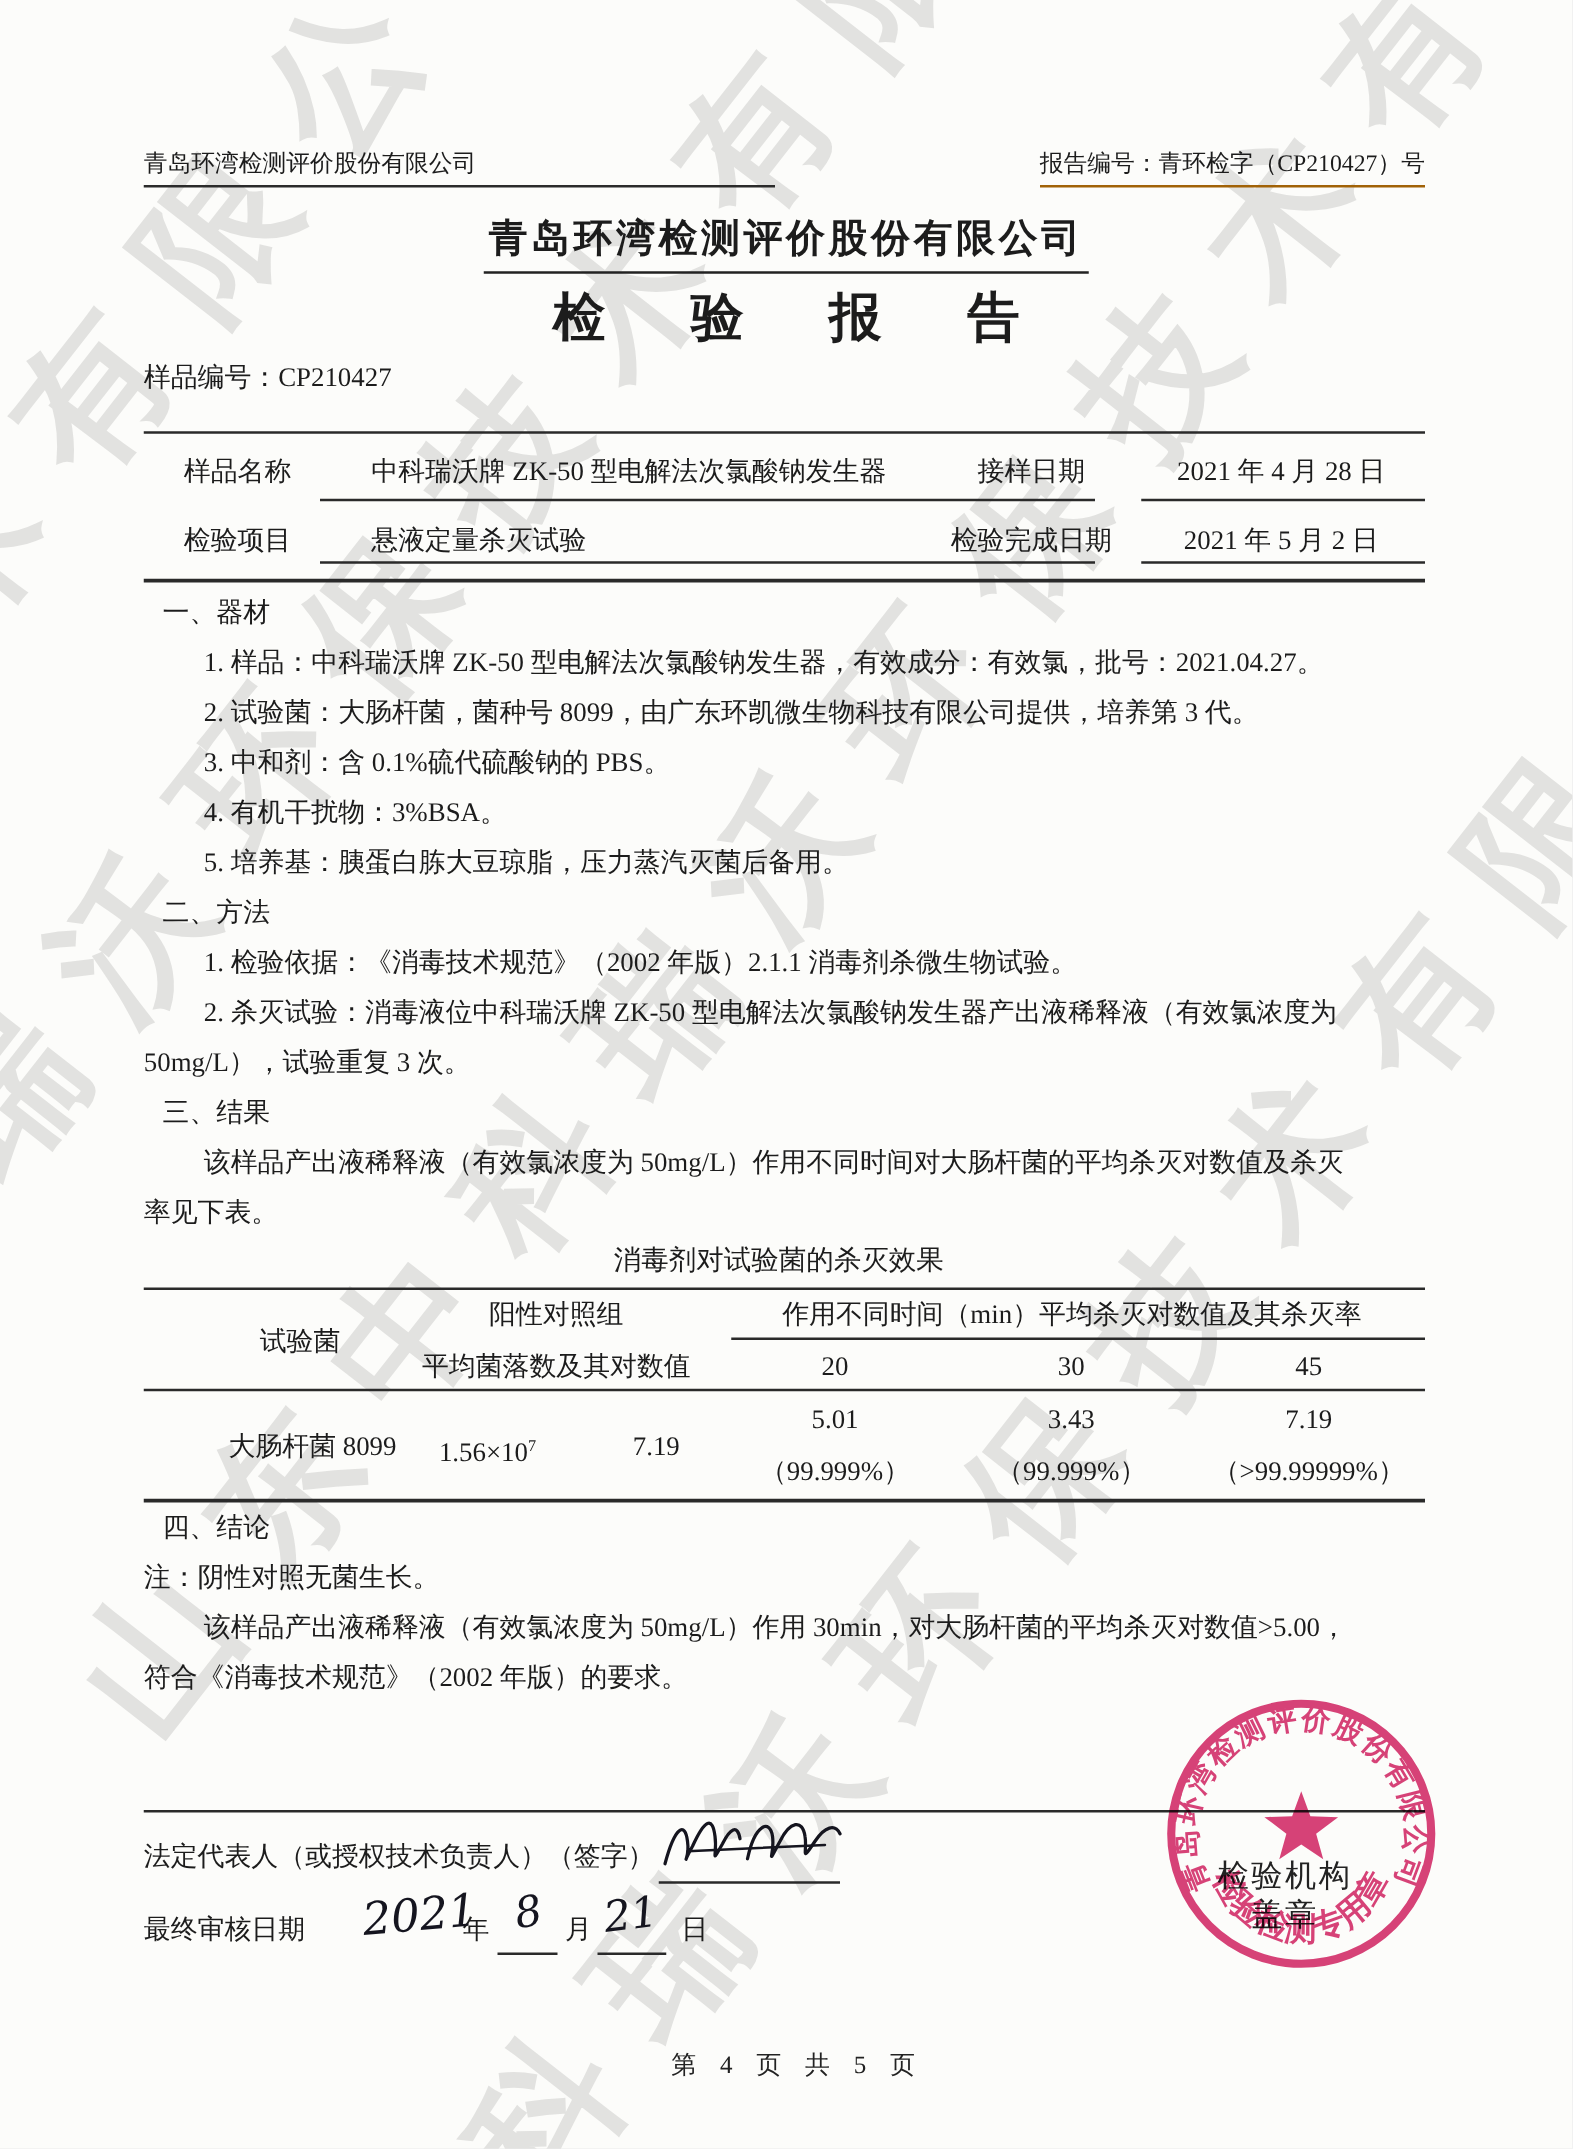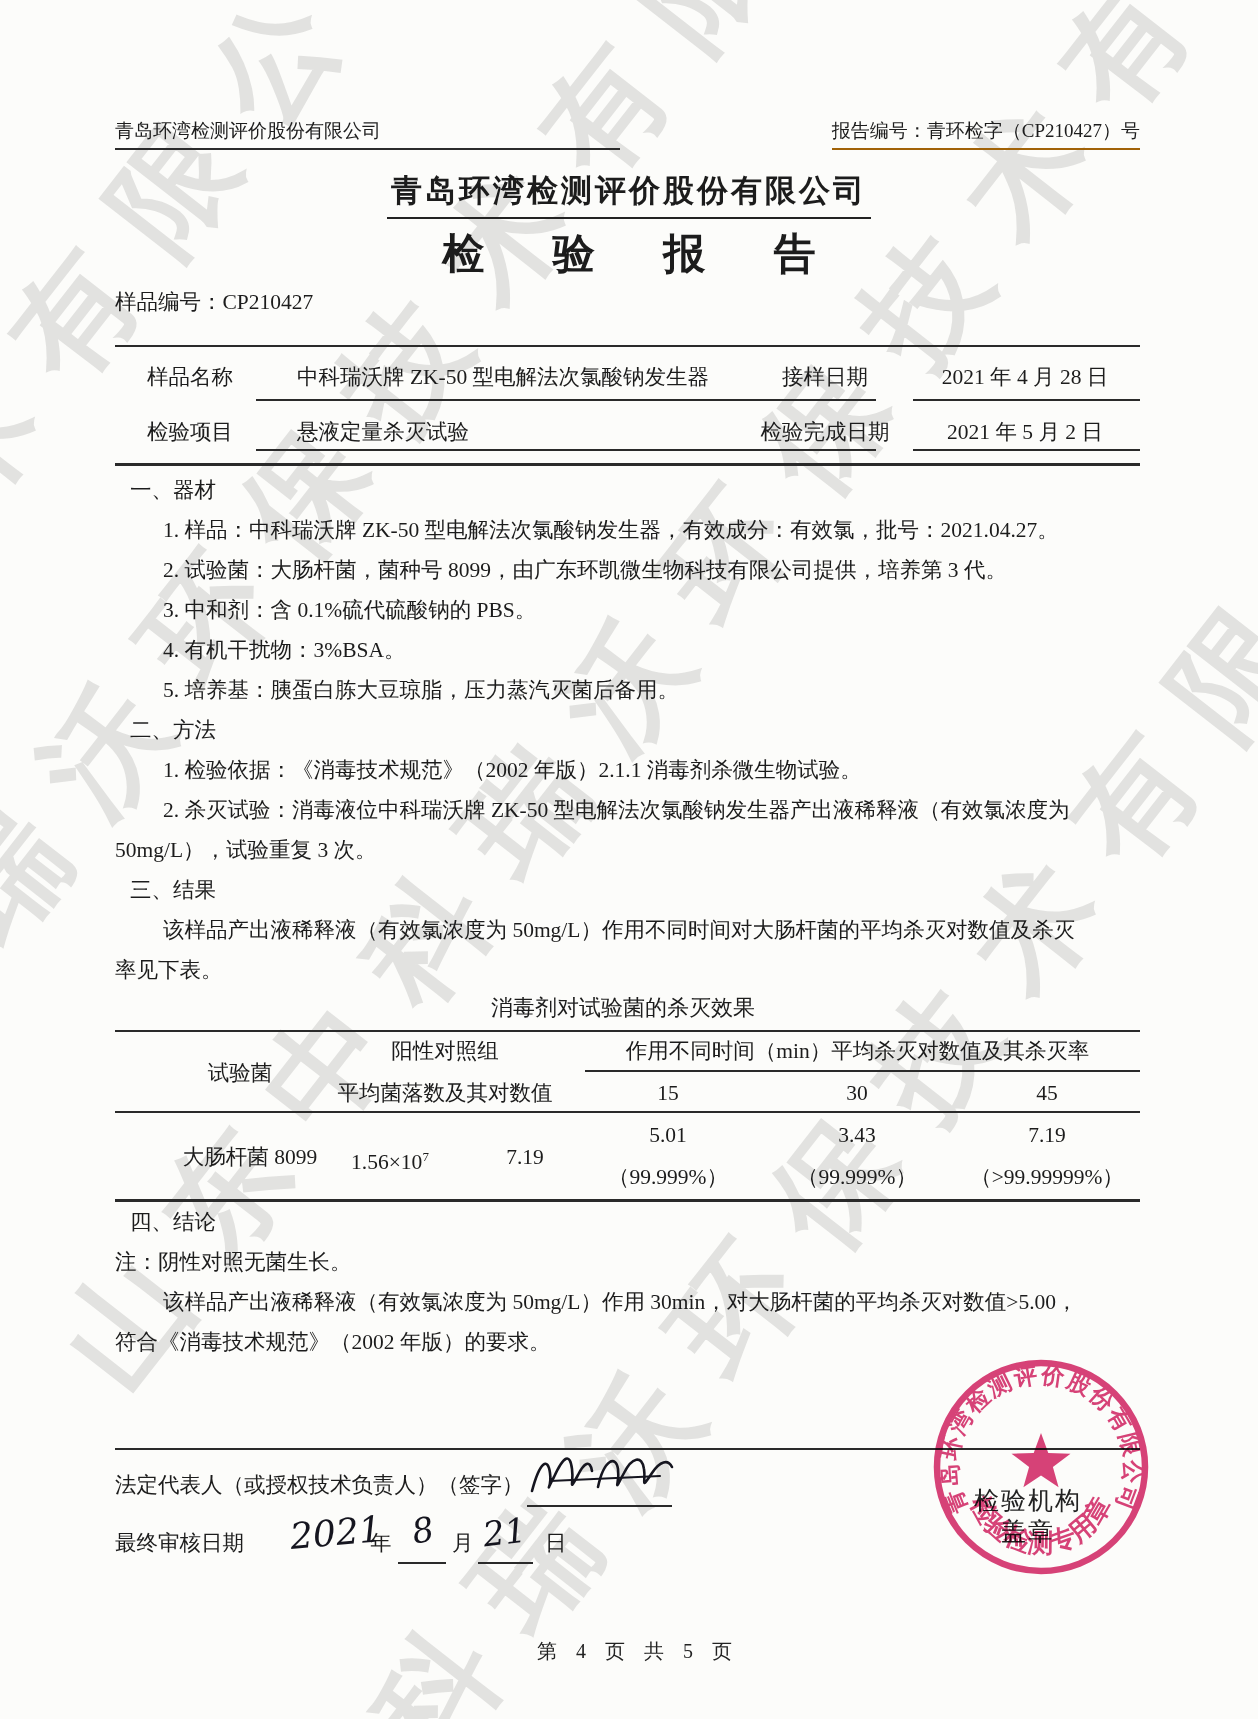--- a/index.html
+++ b/index.html
@@ -120,21 +120,21 @@
 
   <div class="hline" style="left:115px;top:1030px;width:1025px;height:2px;"></div>
   <div class="hline" style="left:585px;top:1070px;width:555px;height:2px;"></div>
   <div class="hline" style="left:115px;top:1111px;width:1025px;height:2px;"></div>
   <div class="hline" style="left:115px;top:1199px;width:1025px;height:2.5px;"></div>
 
   <div class="rt-cell" style="left:165px;top:1058px;width:150px;">试验菌</div>
   <div class="rt-cell" style="left:320px;top:1036px;width:250px;">阳性对照组</div>
   <div class="rt-cell" style="left:320px;top:1078px;width:250px;">平均菌落数及其对数值</div>
   <div class="rt-cell" style="left:575px;top:1036px;width:565px;">作用不同时间（min）平均杀灭对数值及其杀灭率</div>
-  <div class="rt-cell" style="left:593px;top:1078px;width:150px;">15</div>
+  <div class="rt-cell" style="left:593px;top:1078px;width:150px;">20</div>
   <div class="rt-cell" style="left:782px;top:1078px;width:150px;">30</div>
   <div class="rt-cell" style="left:972px;top:1078px;width:150px;">45</div>
 
   <div class="rt-cell" style="left:130px;top:1142px;width:240px;">大肠杆菌 8099</div>
   <div class="rt-cell" style="left:300px;top:1142px;width:180px;"><span>1.56×10</span><sup>7</sup></div>
   <div class="rt-cell" style="left:465px;top:1142px;width:120px;">7.19</div>
   <div class="rt-cell" style="left:593px;top:1120px;width:150px;">5.01</div>
   <div class="rt-cell" style="left:568px;top:1162px;width:200px;">（99.999%）</div>
   <div class="rt-cell" style="left:782px;top:1120px;width:150px;">3.43</div>
   <div class="rt-cell" style="left:757px;top:1162px;width:200px;">（99.999%）</div>

